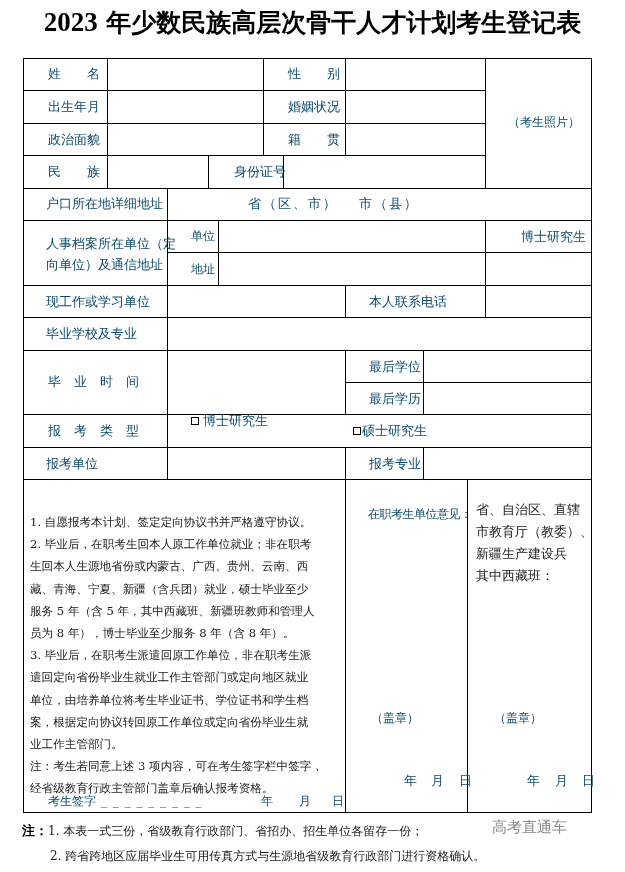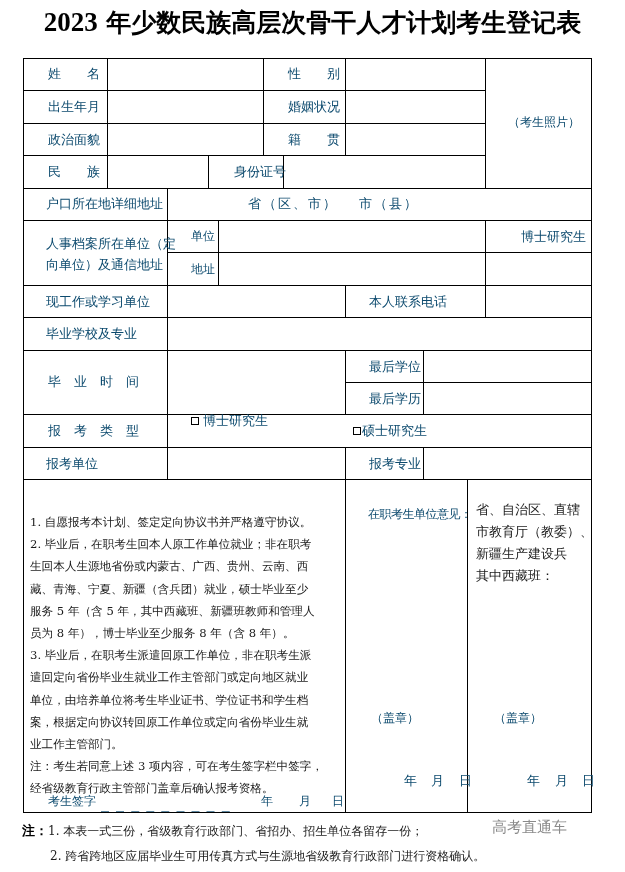--- a/index.html
+++ b/index.html
@@ -145,21 +145,21 @@
   <p>3.  毕业后，在职考生派遣回原工作单位，非在职考生派</p>
   <p>遣回定向省份毕业生就业工作主管部门或定向地区就业</p>
   <p>单位，由培养单位将考生毕业证书、学位证书和学生档</p>
   <p>案，根据定向协议转回原工作单位或定向省份毕业生就</p>
   <p>业工作主管部门。</p>
   <p>注：考生若同意上述 3 项内容，可在考生签字栏中签字，</p>
   <p>经省级教育行政主管部门盖章后确认报考资格。</p>
 </div>
 
 <span class="t" style="left:32px;top:795px;font-size:12px;">考生签字</span>
-<span class="t" style="left:85px;top:795px;font-size:16px;letter-spacing:1px;">_ _ _ _ _ _ _ _ _</span>
+<span class="t" style="left:85px;top:795px;font-size:12px;letter-spacing:1px;">_ _ _ _ _ _ _ _ _</span>
 <span class="t" style="left:245px;top:795px;font-size:12px;">年</span>
 <span class="t" style="left:283px;top:795px;font-size:12px;">月</span>
 <span class="t" style="left:316px;top:795px;font-size:12px;">日</span>
 
 <span class="t" style="left:352px;top:508px;font-size:12px;font-family:'DejaVu Sans','Liberation Sans',sans-serif;letter-spacing:-0.5px;">在职考生单位意见：</span>
 <div class="field" style="left:346px;top:520px;width:121px;height:292px;"></div>
 <span class="t" style="left:355px;top:712px;font-size:12px;font-family:'DejaVu Sans','Liberation Sans',sans-serif;">（盖章）</span>
 <span class="t" style="left:388px;top:774px;font-family:'DejaVu Sans','Liberation Sans',sans-serif;">年</span>
 <span class="t" style="left:415px;top:774px;font-family:'DejaVu Sans','Liberation Sans',sans-serif;">月</span>
 <span class="t" style="left:443px;top:774px;font-family:'DejaVu Sans','Liberation Sans',sans-serif;">日</span>

